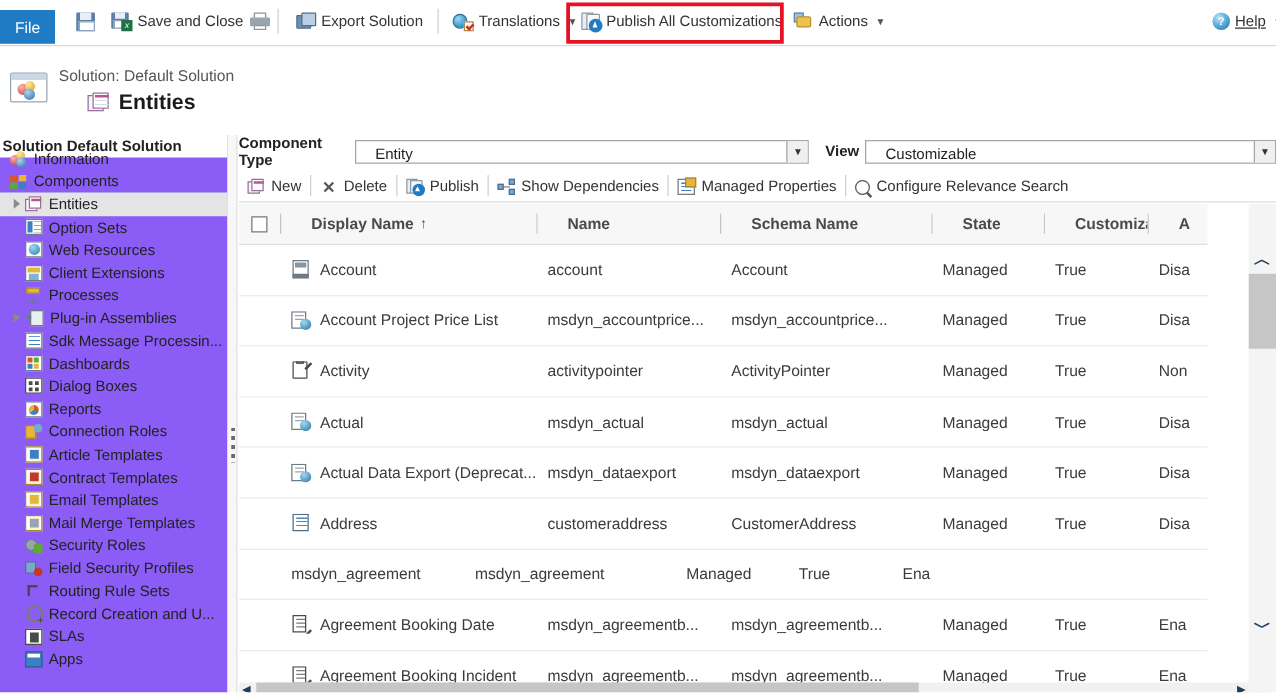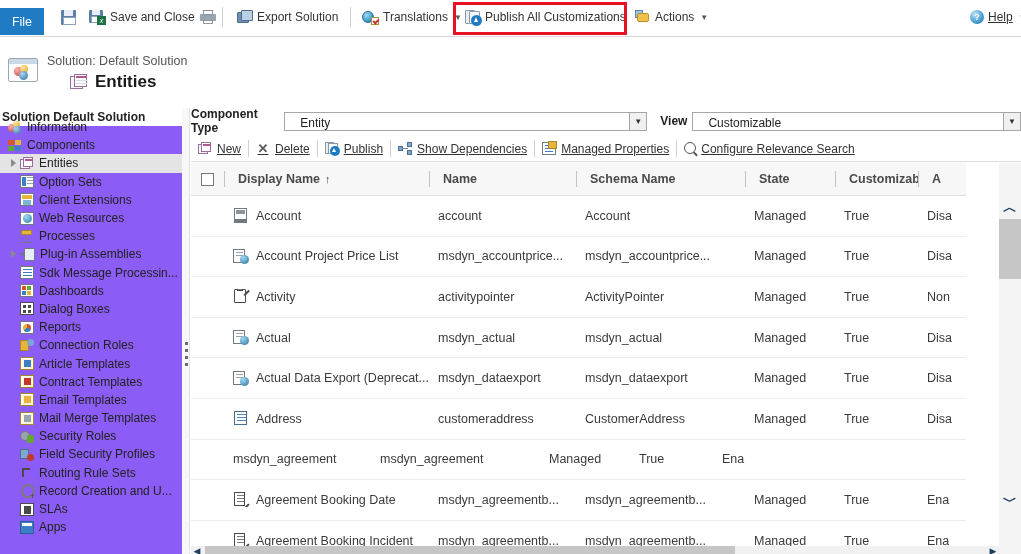--- a/index.html
+++ b/index.html
@@ -216,21 +216,21 @@
   .fb-arrow { position:absolute; right:0; top:0; width:17px; height:17px;
     background:#f0f0f0; border-left:1px solid #a6a6a6;
     display:flex; align-items:center; justify-content:center; font-size:8px; color:#333;}
   #ct-select { width:398px; }
   #view-select { width:360px; }
 
   .gridtoolbar {
     position:absolute; top:28px; left:0; width:830px; height:26px;
     display:flex; align-items:center; border-bottom:1px solid #dddddd;
   }
-  .gt-item { display:flex; align-items:flex-start; gap:5px; padding:0 7px; cursor:pointer; font-size:12px; color:#333; white-space:nowrap;text-decoration:underline;}
+  .gt-item { display:flex; align-items:flex-end; gap:5px; padding:0 7px; cursor:pointer; font-size:12px; color:#333; white-space:nowrap;}
   .gt-sep { width:1px; height:17px; background:#cfcfcf; }
 
   .gti { width:14px; height:13px; position:relative; flex:0 0 auto; }
   .gti-new .g1{position:absolute;left:0;top:2px;width:10px;height:10px;background:#f4f7fa;border:1px solid #9b6d9b;}
   .gti-new .g2{position:absolute;left:3px;top:0;width:10px;height:10px;background:#fff;border:1px solid #9b6d9b;}
   .gti-new .g2:before{content:"";position:absolute;left:1px;top:1px;width:8px;height:2px;background:#b5578f;}
   .gti-del{font-size:13px;color:#5a5a5a;line-height:13px;text-align:center;font-weight:bold;}
   .gti-pub .p1{position:absolute;left:0;top:0;width:9px;height:12px;background:#e9eef3;border:1px solid #8c9aa7;}
   .gti-pub .p2{position:absolute;left:3px;top:1px;width:10px;height:11px;background:#f7f9fb;border:1px solid #8c9aa7;}
   .gti-pub .pa{position:absolute;right:-1px;bottom:-1px;width:10px;height:10px;border-radius:50%;background:#1f7cc4;}
@@ -248,21 +248,21 @@
 
   
   .grid { position:absolute; top:55px; left:0; width:830px; height:391px; overflow:hidden; background:#ffffff;}
   .grid-head {
     position:absolute; top:0; left:0; width:775px; height:33px;
     background:#f7f7f7; border-bottom:1px solid #e0e0e0;
     display:flex; align-items:center;
   }
   .gh-cell {
     position:relative; font-size:12.5px; font-weight:bold; color:#4a4a4a;
-    height:33px; display:flex; align-items:center; padding-left:14px;
+    height:33px; display:flex; align-items:center; padding-left:25px;
     white-space:nowrap; overflow:hidden; cursor:pointer;
   }
   .gh-cell + .gh-cell:before {
     content:""; position:absolute; left:0; top:8px; width:1px; height:16px; background:#c4c4c4;
   }
   .gh-check { width:33px; display:flex; align-items:center; justify-content:center; padding-left:0;}
   .gh-check .box { width:13px; height:13px; border:1px solid #767676; background:#fff; }
   .sort-arrow { margin-left:5px; font-size:11px; color:#4a4a4a; font-weight:normal; }
 
   .grid-body { position:absolute; top:33px; left:0; width:775px; height:358px; }
@@ -430,26 +430,26 @@
             <i class="g1"></i>
             <i class="g2"></i>
           </span>
           <span class="sb-label">Entities</span>
         </div>
         <div class="sb-item indent1">
           <span class="sbi sbi-opt"></span>
           <span class="sb-label">Option Sets</span>
         </div>
         <div class="sb-item indent1">
+          <span class="sbi sbi-web"></span>
+          <span class="sb-label">Web Resources</span>
+        </div>
+        <div class="sb-item indent1">
           <span class="sbi sbi-cliext"></span>
           <span class="sb-label">Client Extensions</span>
-        </div>
-        <div class="sb-item indent1">
-          <span class="sbi sbi-web"></span>
-          <span class="sb-label">Web Resources</span>
         </div>
         <div class="sb-item indent1">
           <span class="sbi sbi-proc">
             <i class="pa"></i>
             <i class="pb"></i>
             <i class="pc"></i>
           </span>
           <span class="sb-label">Processes</span>
         </div>
         <div class="sb-item indent1">

